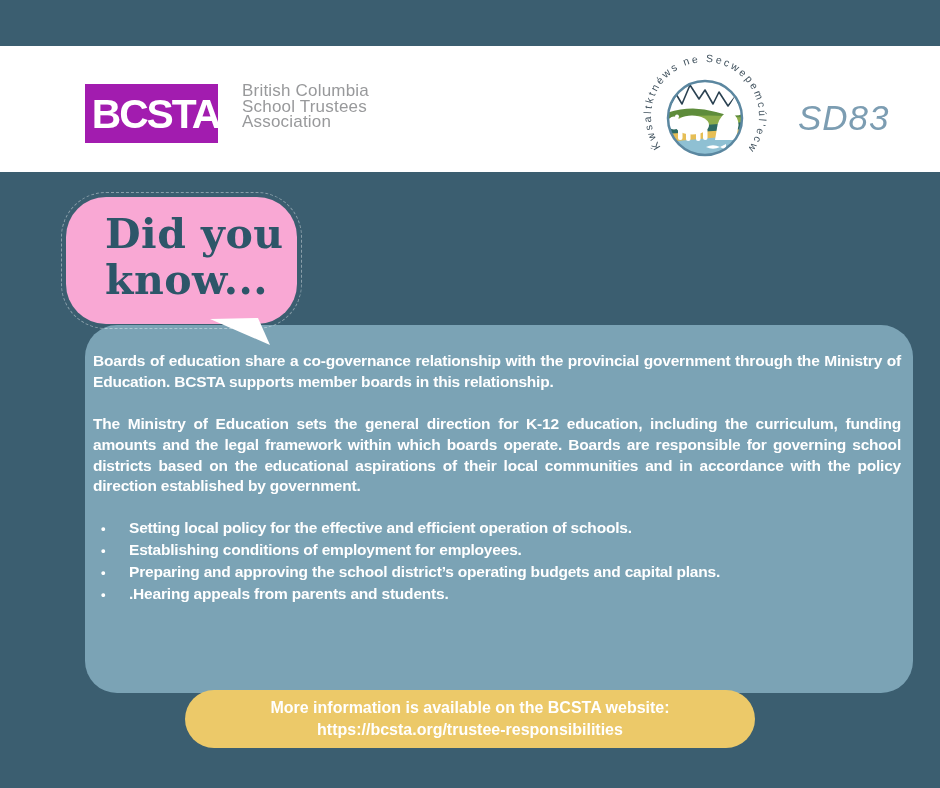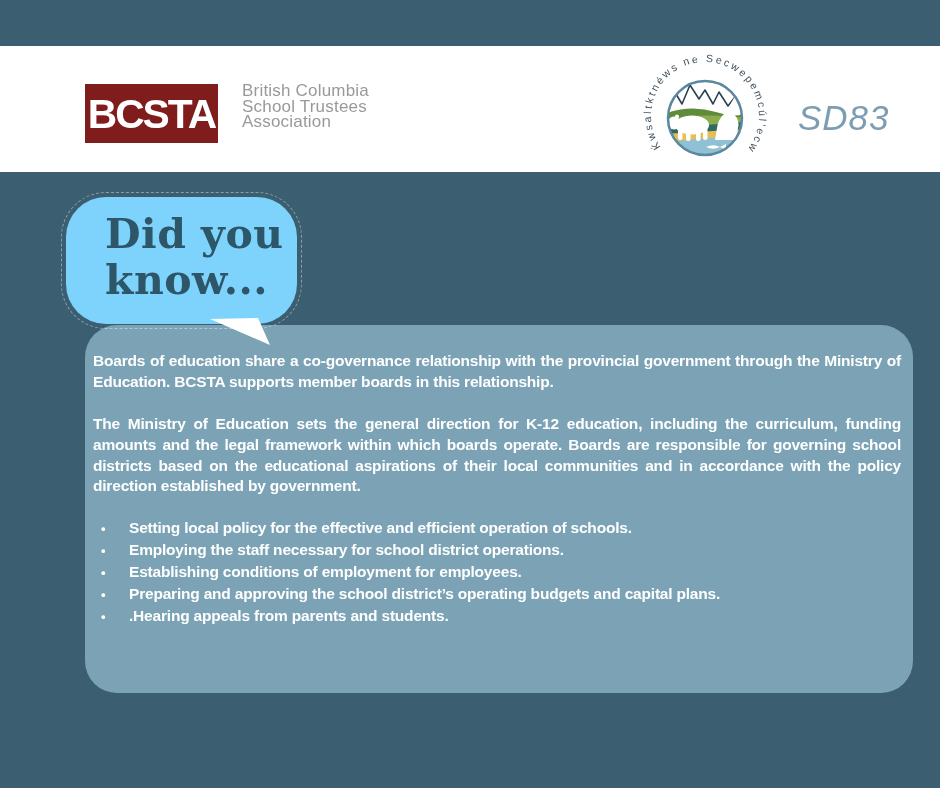--- a/index.html
+++ b/index.html
@@ -1,31 +1,31 @@
 <!DOCTYPE html>
 <html><head>
 <meta charset="utf-8">
 <style>
   html,body{margin:0;padding:0;background:#3B5E70;}
   .canvas{position:relative;width:940px;height:788px;background:#3B5E70;overflow:hidden;
           font-family:"Liberation Sans",sans-serif;}
   
   .top-bar{position:absolute;left:0;top:0;width:940px;height:46px;background:#3B5E70;}
   .header-band{position:absolute;left:0;top:46px;width:940px;height:126px;background:#ffffff;}
-  .bcsta-box{position:absolute;left:85px;top:38px;width:133px;height:59px;background:#7f1d1d;
-             display:flex;align-items:center;justify-content:center;}
+  .bcsta-box{position:absolute;left:85px;top:38px;width:133px;height:59px;background:#a21caf;
+             display:flex;align-items:center;justify-content:flex-end;}
   .bcsta-box span{color:#fff;font-weight:bold;font-size:40px;letter-spacing:-2px;
                   transform:scaleX(1.02);line-height:1;}
   .bcsta-wordmark{position:absolute;left:242px;top:37px;color:#98999B;font-size:17px;
                   line-height:15.5px;letter-spacing:0.2px;}
   .sd83-logo{position:absolute;left:620px;top:8px;width:170px;height:118px;}
   .sd83-label{position:absolute;left:798px;top:52px;color:#7C9DB2;font-size:35px;
               font-weight:400;letter-spacing:1px;font-style:italic;}
   
-  .bubble{position:absolute;left:66px;top:197px;width:231px;height:127px;background:#7dd3fc;
+  .bubble{position:absolute;left:66px;top:197px;width:231px;height:127px;background:#f9a8d4;
           border-radius:40px;z-index:3;outline:1px dashed rgba(255,255,255,0.4);outline-offset:4px;}
   .bubble-text{position:absolute;left:39px;top:14px;color:#2D5669;
                font-family:"DejaVu Serif","Liberation Serif",serif;font-weight:bold;
                font-size:41px;line-height:46px;letter-spacing:0.5px;}
   .bubble-tail{position:absolute;left:206px;top:318px;z-index:3;}
   
   .info-panel{position:absolute;left:85px;top:325px;width:828px;height:368px;background:#7BA3B5;
               border-radius:32px;z-index:1;box-sizing:border-box;padding:26px 12px 0 8px;}
   .info-panel p{margin:0 0 20.9px 0;color:#ffffff;font-weight:bold;font-size:15.5px;
                 line-height:20.9px;letter-spacing:-0.2px;text-align:justify;}
@@ -106,21 +106,24 @@
   </div>
   <svg class="bubble-tail" width="72" height="28" viewBox="0 0 72 28">
     <polygon points="4,1 52,0 64,27" fill="#ffffff"></polygon>
   </svg>
 
   <section class="info-panel">
     <p>Boards of education share a co-governance relationship with the provincial government through the Ministry of Education. BCSTA supports member boards in this relationship.</p>
     <p>The Ministry of Education sets the general direction for K-12 education, including the curriculum, funding amounts and the legal framework within which boards operate. Boards are responsible for governing school districts based on the educational aspirations of their local communities and in accordance with the policy direction established by government.</p>
     <ul>
       <li>Setting local policy for the effective and efficient operation of schools.</li>
-      <li>Employing the staff necessary for school district operations.</li>
       <li>Establishing conditions of employment for employees.</li>
       <li>Preparing and approving the school district’s operating budgets and capital plans.</li>
       <li>.Hearing appeals from parents and students.</li>
     </ul>
   </section>
 
+  <div class="info-pill">
+    <div>More information is available on the BCSTA website:</div>
+    <div>https://bcsta.org/trustee-responsibilities</div>
+  </div>
 
 </div>
 
 </body></html>

